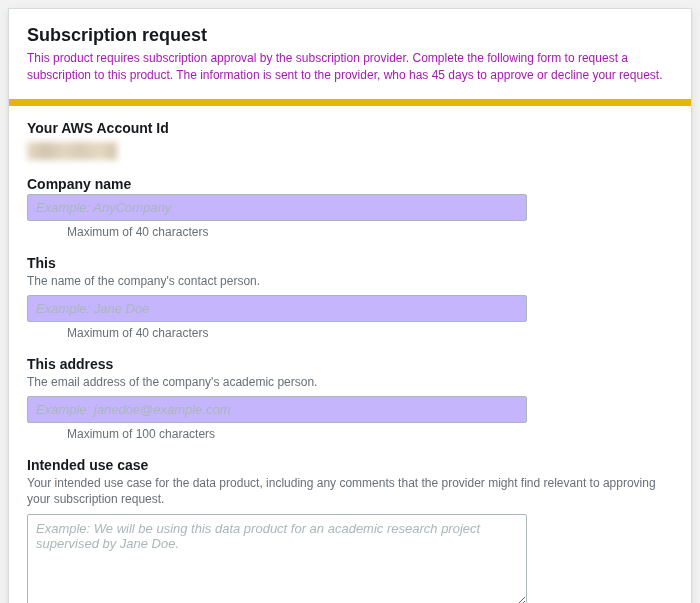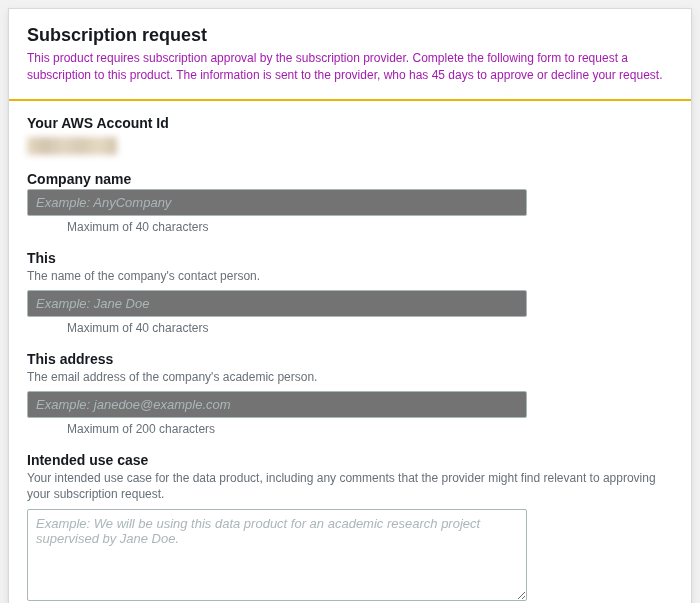--- a/index.html
+++ b/index.html
@@ -14,21 +14,21 @@
       width: 700px;
     }
     .container {
       background: #fff;
       border: 1px solid #d5dbdb;
       box-shadow: 0 1px 1px rgba(0,0,0,0.1), 0 3px 10px rgba(0,0,0,0.08);
       width: 100%;
     }
     .header-section {
       padding: 16px 18px 14px 18px;
-      border-bottom: 2px solid #eab308;
+      border-bottom: 7px solid #eab308;
     }
     .page-title {
       font-size: 18px;
       font-weight: 700;
       color: #16191f;
       margin-bottom: 4px;
     }
     .page-desc {
       font-size: 12px;
       color: #a21caf;
@@ -60,21 +60,21 @@
     }
     .text-input {
       display: block;
       width: 500px;
       max-width: 100%;
       padding: 5px 8px;
       font-size: 13px;
       border: 1px solid #aab7b8;
       border-radius: 2px;
       color: #16191f;
-      background: #737373;
+      background: #c4b5fd;
       font-family: inherit;
     }
     .text-input::placeholder {
       color: #aab7b8;
       font-style: italic;
     }
     .textarea-input {
       display: block;
       width: 500px;
       max-width: 100%;
@@ -127,21 +127,21 @@
       <div class="field-label">This</div>
       <div class="field-hint">The name of the company's contact person.</div>
       <input type="text" class="text-input" placeholder="Example: Jane Doe" style="">
       <div class="field-constraint">Maximum of 40 characters</div>
     </div>
 
     <div class="field-group">
       <div class="field-label">This address</div>
       <div class="field-hint">The email address of the company's academic person.</div>
       <input type="text" class="text-input" placeholder="Example: janedoe@example.com" style="">
-      <div class="field-constraint">Maximum of 200 characters</div>
+      <div class="field-constraint">Maximum of 100 characters</div>
     </div>
 
     <div class="field-group" style="margin-bottom:4px;">
       <div class="field-label">Intended use case</div>
       <div class="field-hint">Your intended use case for the data product, including any comments that the provider might find relevant to approving your subscription request.</div>
       <textarea class="textarea-input" placeholder="Example: We will be using this data product for an academic research project supervised by Jane Doe." style=""></textarea>
 
     </div>
 
   </div>

